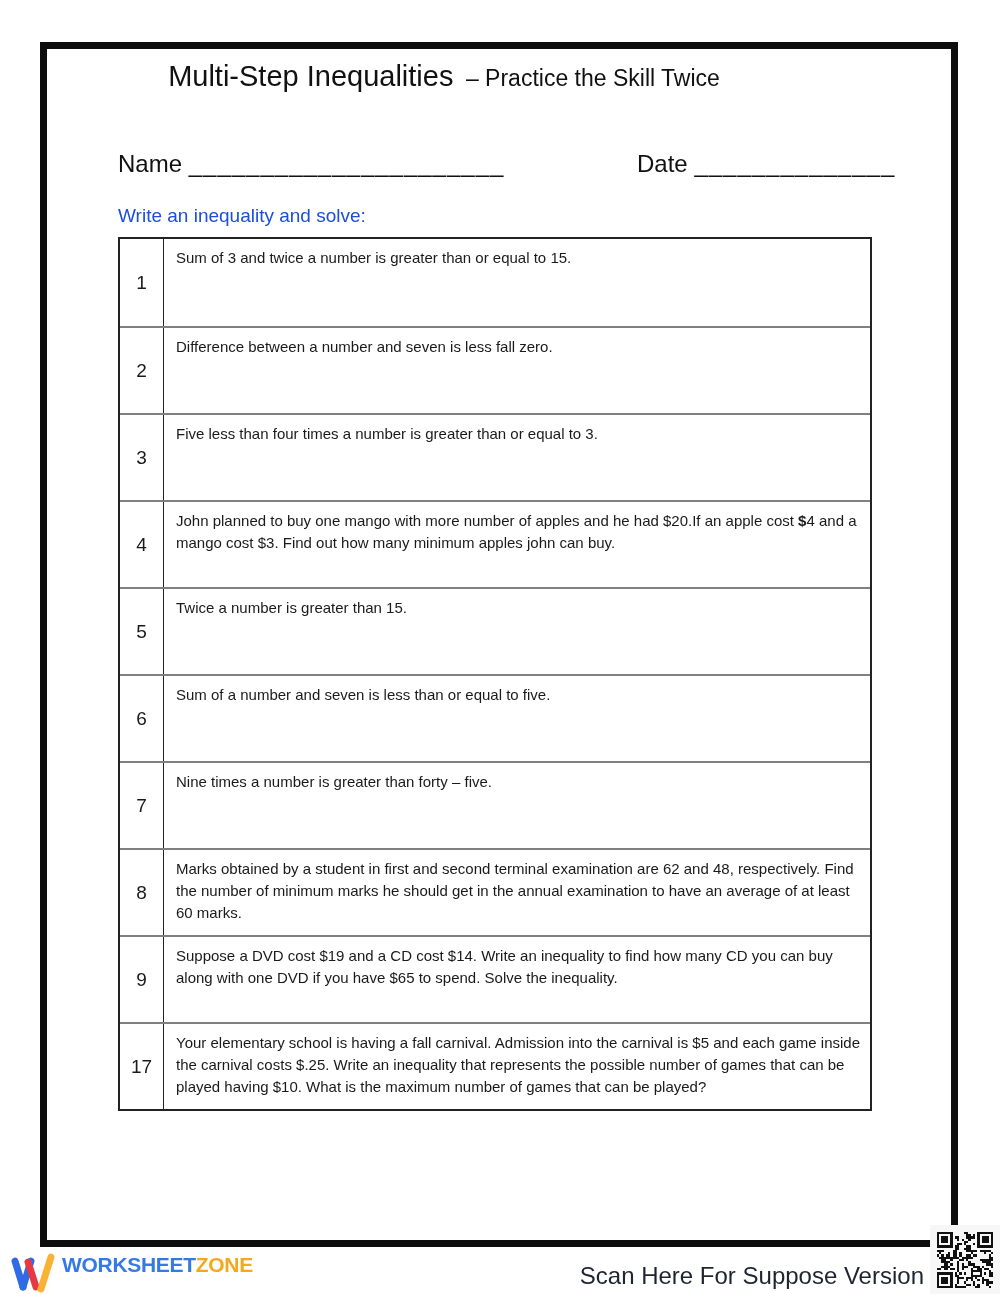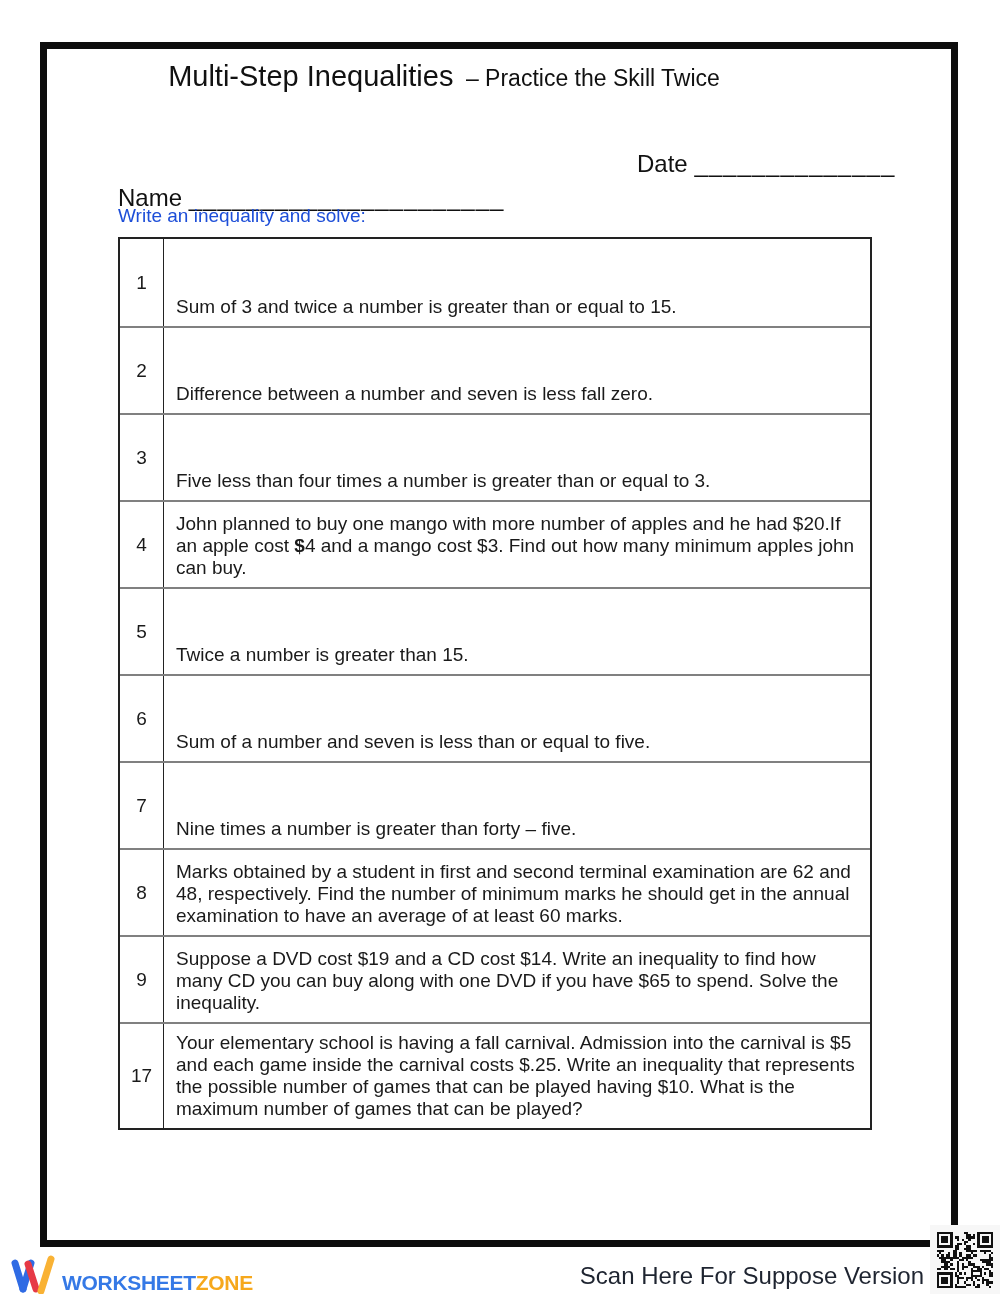--- a/index.html
+++ b/index.html
@@ -26,21 +26,21 @@
     white-space: nowrap;
   }
   .title-main { font-size: 29px; color: #111; letter-spacing: 0px; }
   .title-sub  { font-size: 23px; color: #111; margin-left: 8px; }
   .name-row {
     position: absolute;
     left: 118px; top: 150px; width: 762px;
     font-size: 24px; color: #111;
     white-space: nowrap;
   }
-  .name-group { position: absolute; left: 0; top: 0; margin-top: 34px; }
+  .name-group { position: absolute; left: 0; top: 0; }
   .date-group { position: absolute; left: 499px; top: 0; margin-left: 20px; }
   .blank-line { letter-spacing: 1px; }
   .instruction {
     position: absolute;
     left: 118px; top: 205px;
     font-size: 19px; color: #1d4ed8;
   }
   .problems-table {
     position: absolute;
     left: 118px; top: 237px;
@@ -59,29 +59,29 @@
   .pnum {
     width: 44px;
     flex: 0 0 44px;
     border-right: 1px solid #222;
     display: flex; align-items: center; justify-content: center;
     font-size: 19px;
     box-sizing: border-box;
   }
   .ptext {
     flex: 1;
-    display: flex; align-items: flex-end;
+    display: flex; align-items: flex-start;
     padding: 8px 8px 8px 12px;
-    font-size: 19px;
+    font-size: 15px;
     line-height: 22px;
     box-sizing: border-box;
   }
   .logo {
     position: absolute; left: 10px; top: 1253px;
-    display: flex; align-items: flex-end;
+    display: flex; align-items: flex-start;
     height: 42px;
   }
   .logo-mark { width: 46px; height: 40px; }
   .wordmark {
     font-size: 21px; font-weight: bold;
     letter-spacing: -0.3px;
     margin-left: 6px;
     white-space: nowrap;
   }
   .brand-first  { color: var(--brand-blue, #3579e6); }

